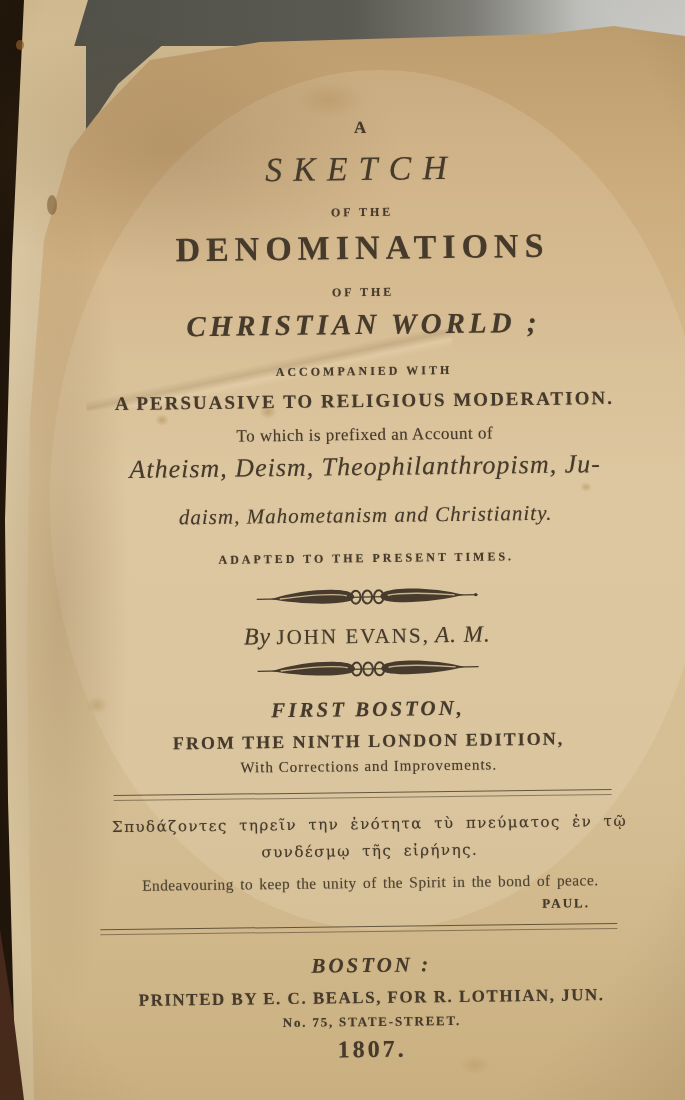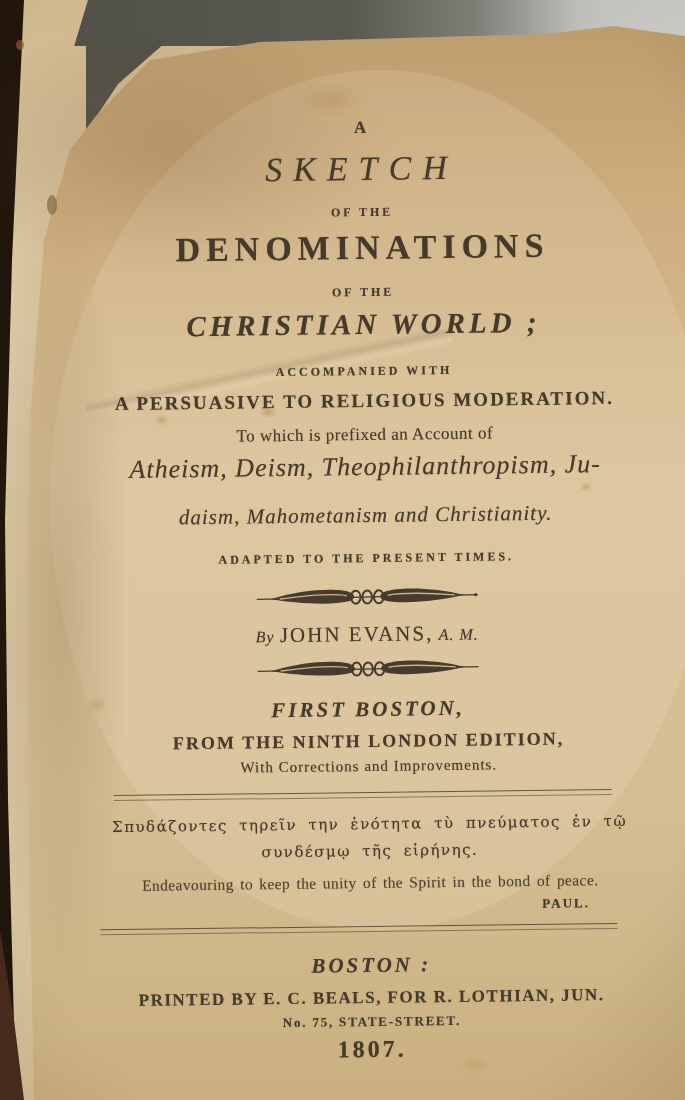--- a/index.html
+++ b/index.html
@@ -16,23 +16,23 @@
   .l-denoms   {top:229px;font-size:34px;font-weight:bold;letter-spacing:6px;}
   .l-ofthe2   {top:285px;font-size:12px;font-weight:bold;letter-spacing:3px;}
   .l-world    {top:308px;font-size:29px;font-style:italic;font-weight:600;letter-spacing:4px;}
   .l-accomp   {top:364px;font-size:12px;font-weight:bold;letter-spacing:3px;}
   .l-persu    {top:390px;font-size:19px;font-weight:600;letter-spacing:2px;}
   .l-prefix   {top:425px;font-size:17px;letter-spacing:0.5px;}
   .l-subj1    {top:452px;font-size:26px;font-style:italic;letter-spacing:1px;}
   .l-subj2    {top:503px;font-size:21px;font-style:italic;letter-spacing:1px;}
   .l-adapted  {top:551px;font-size:12px;font-weight:bold;letter-spacing:3px;}
   .l-byline   {top:622px;font-size:21px;}
-  .byline-by{font-style:italic;font-size:16px;letter-spacing:1px;}
+  .byline-by{font-style:italic;font-size:24px;letter-spacing:1px;}
   .byline-name{letter-spacing:2px;}
-  .byline-degree{font-style:italic;font-size:16px;letter-spacing:1px;}
+  .byline-degree{font-style:italic;font-size:23px;letter-spacing:1px;}
   .l-first    {top:697px;font-size:21px;font-style:italic;font-weight:bold;letter-spacing:3px;}
   .l-ninth    {top:731px;font-size:18px;font-weight:600;letter-spacing:2px;}
   .l-correct  {top:758px;font-size:15px;letter-spacing:1px;}
   .l-greek1   {top:815px;font-size:15px;letter-spacing:1.5px;word-spacing:5px;font-family:"DejaVu Serif",serif;}
   .l-greek2   {top:842px;font-size:15px;letter-spacing:1.5px;word-spacing:5px;font-family:"DejaVu Serif",serif;}
   .l-english  {top:874px;font-size:15.5px;letter-spacing:0.4px;word-spacing:2px;opacity:.92;}
   .l-paul     {top:898px;font-size:13px;font-weight:600;letter-spacing:2px;text-align:right;padding-right:68px;box-sizing:border-box;}
   .l-city     {top:953px;font-size:21px;font-style:italic;font-weight:600;letter-spacing:3px;}
   .l-printer  {top:988px;font-size:17px;font-weight:600;letter-spacing:1.5px;}
   .l-address  {top:1014px;font-size:13px;font-weight:600;letter-spacing:1.8px;}

